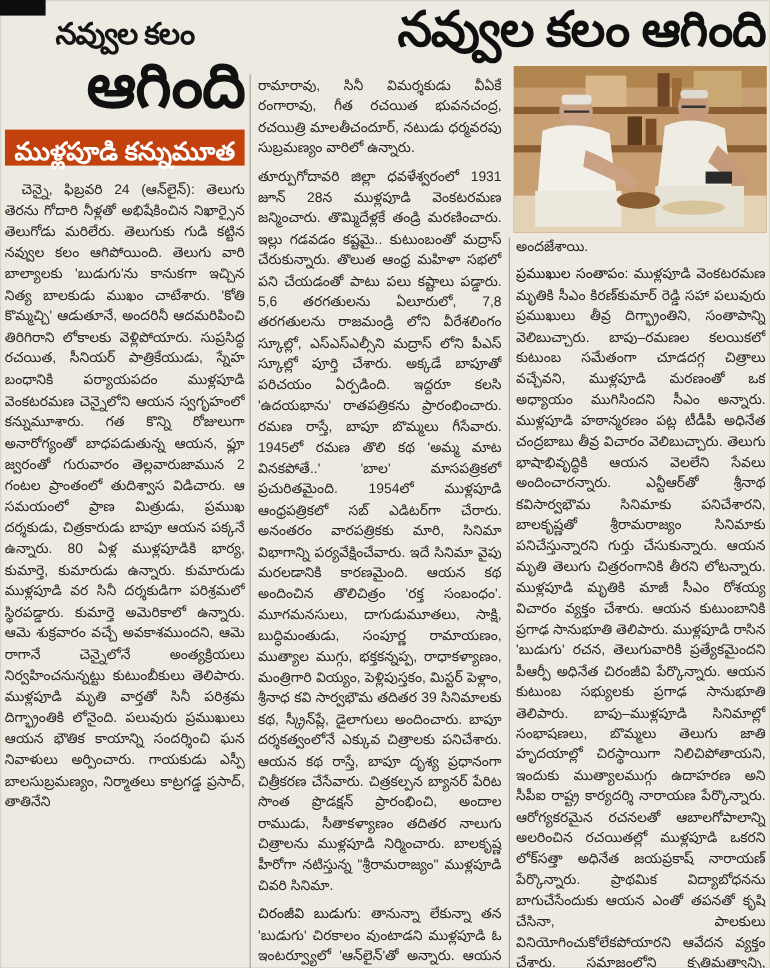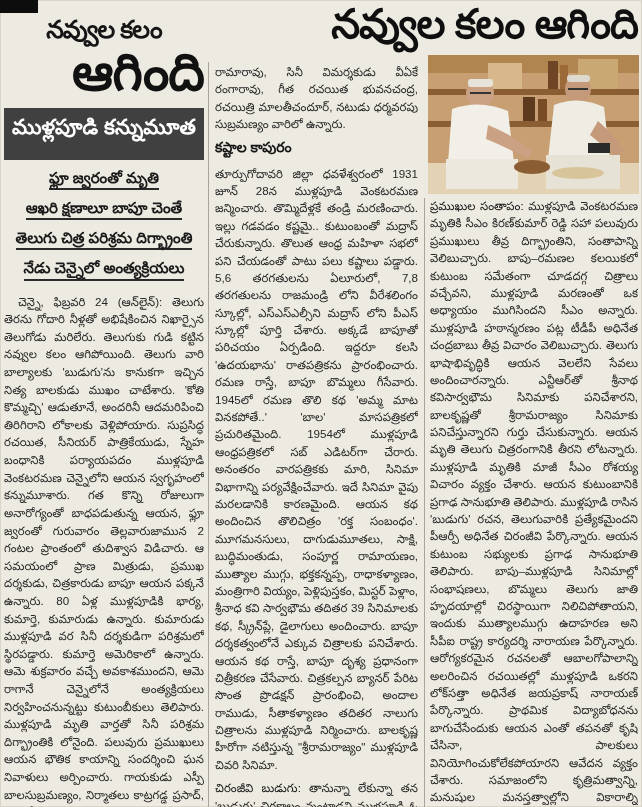--- a/index.html
+++ b/index.html
@@ -23,23 +23,23 @@
     margin:16px 0 0 0;text-align:center;
     font-size:25px;font-weight:bold;color:#151515;line-height:1.1;
     letter-spacing:-1px;
   }
   .lp-head2{
     margin:2px 0 0 0;text-align:right;
     font-size:52px;font-weight:bold;color:#111;line-height:1.0;
     letter-spacing:-1px;
   }
   .banner{
-    margin-top:10px;background:#404040;color:#fff;
+    margin-top:10px;background:#c2410c;color:#fff;
     font-size:21px;font-weight:bold;text-align:center;
-    padding:7px 2px 22px 2px;line-height:1.1;
+    padding:7px 2px 0 2px;line-height:1.1;
   }
   .subhead-wrap{text-align:center;}
   .subhead{
     display:inline-block;
     font-size:15px;font-weight:bold;color:#1a1a1a;
     margin-top:9px;padding-bottom:2px;
     border-bottom:2px solid #2a2a2a;
     line-height:1.15;
   }
   .body-text{
@@ -84,38 +84,31 @@
 
 <div class="page">
 
   <div class="corner-mark"></div>
 
   <div class="left-col">
     <div class="lp-head1">నవ్వుల కలం</div>
     <div class="lp-head2">ఆగింది</div>
     <div class="banner">ముళ్లపూడి కన్నుమూత</div>
 
-    <div class="subhead-wrap">
-      <span class="subhead">ఫ్లూ జ్వరంతో మృతి</span><br>
-      <span class="subhead">ఆఖరి క్షణాలూ బాపూ చెంతే</span><br>
-      <span class="subhead">తెలుగు చిత్ర పరిశ్రమ దిగ్భ్రాంతి</span><br>
-      <span class="subhead">నేడు చెన్నైలో అంత్యక్రియలు</span>
-    </div>
 
     <p class="body-text"><span class="indent"></span><span>చెన్నై, ఫిబ్రవరి 24 (ఆన్‌లైన్):</span> <span>తెలుగు తెరను గోదారి నీళ్లతో అభిషేకించిన నిఖార్సైన తెలుగోడు మరిలేరు. తెలుగుకు గుడి కట్టిన నవ్వుల కలం ఆగిపోయింది. తెలుగు వారి బాల్యాలకు 'బుడుగు'ను కానుకగా ఇచ్చిన నిత్య బాలకుడు ముఖం చాటేశారు. 'కోతి కొమ్మచ్చి' ఆడుతూనే, అందరినీ ఆదమరిపించి తిరిగిరాని లోకాలకు వెళ్లిపోయారు. సుప్రసిద్ధ రచయిత, సీనియర్ పాత్రికేయుడు, స్నేహ బంధానికి పర్యాయపదం ముళ్లపూడి వెంకటరమణ చెన్నైలోని ఆయన స్వగృహంలో కన్నుమూశారు. గత కొన్ని రోజులుగా అనారోగ్యంతో బాధపడుతున్న ఆయన, ఫ్లూ జ్వరంతో గురువారం తెల్లవారుజామున 2 గంటల ప్రాంతంలో తుదిశ్వాస విడిచారు. ఆ సమయంలో ప్రాణ మిత్రుడు, ప్రముఖ దర్శకుడు, చిత్రకారుడు బాపూ ఆయన పక్కనే ఉన్నారు. 80 ఏళ్ల ముళ్లపూడికి భార్య, కుమార్తె, కుమారుడు ఉన్నారు. కుమారుడు ముళ్లపూడి వర సినీ దర్శకుడిగా పరిశ్రమలో స్థిరపడ్డారు. కుమార్తె అమెరికాలో ఉన్నారు. ఆమె శుక్రవారం వచ్చే అవకాశముందని, ఆమె రాగానే చెన్నైలోనే అంత్యక్రియలు నిర్వహించనున్నట్టు కుటుంబీకులు తెలిపారు. ముళ్లపూడి మృతి వార్తతో సినీ పరిశ్రమ దిగ్భ్రాంతికి లోనైంది. పలువురు ప్రముఖులు ఆయన భౌతిక కాయాన్ని సందర్శించి ఘన నివాళులు అర్పించారు. గాయకుడు ఎస్పీ బాలసుబ్రమణ్యం, నిర్మాతలు కాట్రగడ్డ ప్రసాద్, తాతినేని</span></p>
   </div>
 
   <div class="vrule vrule-1"></div>
   <div class="vrule vrule-2"></div>
 
   <div class="headline-main">నవ్వుల కలం ఆగింది</div>
 
   <div class="mid-col">
     <p class="col-para">రామారావు, సినీ విమర్శకుడు వీఏకే రంగారావు, గీత రచయిత భువనచంద్ర, రచయిత్రి మాలతీచందూర్, నటుడు ధర్మవరపు సుబ్రమణ్యం వారిలో ఉన్నారు.</p>
-    <div class="col-subhead">కష్టాల కాపురం</div>
     <p class="col-para">తూర్పుగోదావరి జిల్లా ధవళేశ్వరంలో 1931 జూన్ 28న ముళ్లపూడి వెంకటరమణ జన్మించారు. తొమ్మిదేళ్లకే తండ్రి మరణించారు. ఇల్లు గడవడం కష్టమై.. కుటుంబంతో మద్రాస్ చేరుకున్నారు. తొలుత ఆంధ్ర మహిళా సభలో పని చేయడంతో పాటు పలు కష్టాలు పడ్డారు. 5,6 తరగతులను ఏలూరులో, 7,8 తరగతులను రాజమండ్రి లోని వీరేశలింగం స్కూల్లో, ఎస్ఎస్ఎల్సీని మద్రాస్ లోని పీఎస్ స్కూల్లో పూర్తి చేశారు. అక్కడే బాపూతో పరిచయం ఏర్పడింది. ఇద్దరూ కలసి 'ఉదయభాను' రాతపత్రికను ప్రారంభించారు. రమణ రాస్తే, బాపూ బొమ్మలు గీసేవారు. 1945లో రమణ తొలి కథ 'అమ్మ మాట వినకపోతే..' 'బాల' మాసపత్రికలో ప్రచురితమైంది. 1954లో ముళ్లపూడి ఆంధ్రపత్రికలో సబ్ ఎడిటర్‌గా చేరారు. అనంతరం వారపత్రికకు మారి, సినిమా విభాగాన్ని పర్యవేక్షించేవారు. ఇదే సినిమా వైపు మరలడానికి కారణమైంది. ఆయన కథ అందించిన తొలిచిత్రం 'రక్త సంబంధం'. మూగమనసులు, దాగుడుమూతలు, సాక్షి, బుద్ధిమంతుడు, సంపూర్ణ రామాయణం, ముత్యాల ముగ్గు, భక్తకన్నప్ప, రాధాకళ్యాణం, మంత్రిగారి వియ్యం, పెళ్లిపుస్తకం, మిస్టర్ పెళ్లాం, శ్రీనాధ కవి సార్వభౌమ తదితర 39 సినిమాలకు కథ, స్క్రీన్‌ప్లే, డైలాగులు అందించారు. బాపూ దర్శకత్వంలోనే ఎక్కువ చిత్రాలకు పనిచేశారు. ఆయన కథ రాస్తే, బాపూ దృశ్య ప్రధానంగా చిత్రీకరణ చేసేవారు. చిత్రకల్పన బ్యానర్ పేరిట సొంత ప్రొడక్షన్ ప్రారంభించి, అందాల రాముడు, సీతాకళ్యాణం తదితర నాలుగు చిత్రాలను ముళ్లపూడి నిర్మించారు. బాలకృష్ణ హీరోగా నటిస్తున్న "శ్రీరామరాజ్యం" ముళ్లపూడి చివరి సినిమా.</p>
     <p class="col-para"><span class="lead-in">చిరంజీవి బుడుగు:</span> <span>తానున్నా లేకున్నా తన 'బుడుగు' చిరకాలం వుంటాడని ముళ్లపూడి ఓ ఇంటర్వ్యూలో 'ఆన్‌లైన్'తో అన్నారు. ఆయన సృష్టించిన బుడుగు పాత్ర తెలుగునాట అంత ప్రాచుర్యాన్ని సంతరించుకుంది. నిజానికి ముళ్లపూడిని ఆయన తల్లి బుడుగు అని పిలిచేవారు. ఆమెపై ప్రేమతోనే ఆ పాత్రను సృష్టించారు. ముళ్లపూడికి రాష్ట్ర ప్రభుత్వం పలుమార్లు నంది అవార్డులను అందజేసింది. ప్రతిష్ఠాత్మకమైన రఘుపతి వెంకయ్య అవార్డును బాపూతో కలసి పంచుకున్నారు. ఆంధ్రప్రదేశ్ సాహిత్య అకాడమీ అవార్డు, 1995లో రాజలక్ష్మి పురస్కారాలను అందుకున్నారు. ఎస్వీ, పొట్టిశ్రీరాములు తెలుగు వర్సిటీలు ముళ్లపూడికి గౌరవ డాక్టరేట్</span></p>
   </div>
 
   <div class="photo">
     <svg width="211" height="139" viewBox="0 0 211 139" xmlns="http://www.w3.org/2000/svg">
 
       <rect x="0" y="0" width="211" height="139" fill="#c79f72"></rect>
       <rect x="0" y="0" width="211" height="18" fill="#b08550"></rect>
       <rect x="0" y="34" width="211" height="6" fill="#8a5e32"></rect>
@@ -143,16 +136,17 @@
       <path d="M170 66 Q186 80 196 96 L188 102 Q172 88 162 80 Z" fill="#c49a7a"></path>
       <rect x="118" y="100" width="74" height="34" fill="#e7e2d6"></rect>
       <rect x="160" y="88" width="22" height="10" fill="#2a2a2a"></rect>
 
       <ellipse cx="104" cy="112" rx="18" ry="7" fill="#8a5e32"></ellipse>
       <ellipse cx="150" cy="118" rx="26" ry="6" fill="#d8c49a"></ellipse>
     </svg>
   </div>
 
   <div class="right-col">
+    <p class="col-para">అందజేశాయి.</p>
     <p class="col-para"><span class="lead-in">ప్రముఖుల సంతాపం:</span> <span>ముళ్లపూడి వెంకటరమణ మృతికి సీఎం కిరణ్‌కుమార్ రెడ్డి సహా పలువురు ప్రముఖులు తీవ్ర దిగ్భ్రాంతిని, సంతాపాన్ని వెలిబుచ్చారు. బాపు–రమణల కలయికలో కుటుంబ సమేతంగా చూడదగ్గ చిత్రాలు వచ్చేవని, ముళ్లపూడి మరణంతో ఒక అధ్యాయం ముగిసిందని సీఎం అన్నారు. ముళ్లపూడి హఠాన్మరణం పట్ల టీడీపీ అధినేత చంద్రబాబు తీవ్ర విచారం వెలిబుచ్చారు. తెలుగు భాషాభివృద్ధికి ఆయన వెలలేని సేవలు అందించారన్నారు. ఎన్టీఆర్‌తో శ్రీనాథ కవిసార్వభౌమ సినిమాకు పనిచేశారని, బాలకృష్ణతో శ్రీరామరాజ్యం సినిమాకు పనిచేస్తున్నారని గుర్తు చేసుకున్నారు. ఆయన మృతి తెలుగు చిత్రరంగానికి తీరని లోటన్నారు. ముళ్లపూడి మృతికి మాజీ సీఎం రోశయ్య విచారం వ్యక్తం చేశారు. ఆయన కుటుంబానికి ప్రగాఢ సానుభూతి తెలిపారు. ముళ్లపూడి రాసిన 'బుడుగు' రచన, తెలుగువారికి ప్రత్యేకమైందని పీఆర్పీ అధినేత చిరంజీవి పేర్కొన్నారు. ఆయన కుటుంబ సభ్యులకు ప్రగాఢ సానుభూతి తెలిపారు. బాపు–ముళ్లపూడి సినిమాల్లో సంభాషణలు, బొమ్మలు తెలుగు జాతి హృదయాల్లో చిరస్థాయిగా నిలిచిపోతాయని, ఇందుకు ముత్యాలముగ్గు ఉదాహరణ అని సీపీఐ రాష్ట్ర కార్యదర్శి నారాయణ పేర్కొన్నారు. ఆరోగ్యకరమైన రచనలతో ఆబాలగోపాలాన్ని అలరించిన రచయితల్లో ముళ్లపూడి ఒకరని లోక్‌సత్తా అధినేత జయప్రకాష్ నారాయణ్ పేర్కొన్నారు. ప్రాథమిక విద్యాబోధనను బాగుచేసేందుకు ఆయన ఎంతో తపనతో కృషి చేసినా, పాలకులు వినియోగించుకోలేకపోయారని ఆవేదన వ్యక్తం చేశారు. సమాజంలోని కృత్రిమత్వాన్ని, మనుషుల మనస్తత్వాల్లోని వికారాల్ని సరిచేసుకునేందుకు వెంకటరమణ సృజనాత్మక రచనలు చేశారన్నారు. ఆయన 'బుడుగు' నేటికీ పెద్ద బాలశిక్షలాగా విదేశాల్లోని తెలుగువారు భద్రపరుచుకుంటున్నారన్నారు. ముళ్లపూడి కుటుంబ సభ్యులకు, బాపుకు తన సంతాపాన్ని తెలిపారు. సృజనాత్మక చిత్రాలకు మాటలు రాయడంలో ముళ్లపూడి దిట్ట అని ఆంధ్రప్రదేశ్ ప్రజానాట్యమండలి అధ్యక్ష, ప్రధాన కార్యదర్శులు పులి సాంబశివరావు, పల్లె నర్సింహులు అన్నారు.</span></p>
   </div>
 
 </div>
 
 </body></html>

